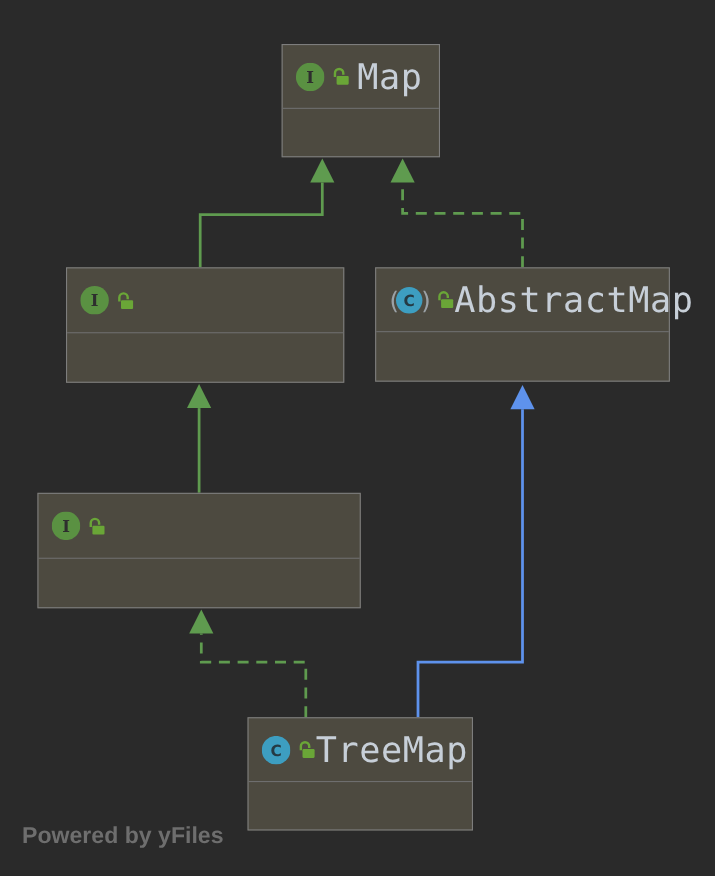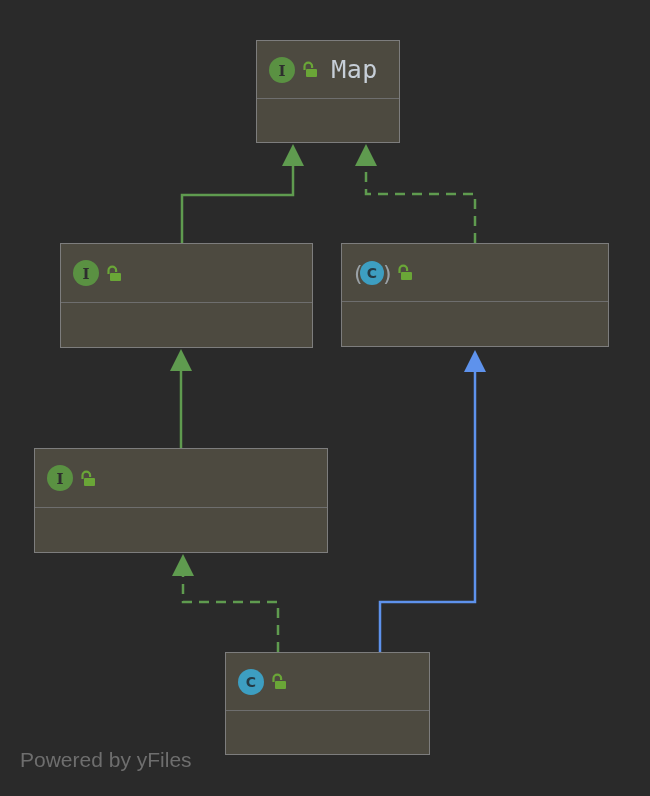--- a/index.html
+++ b/index.html
@@ -47,32 +47,33 @@
     display: block;
   }
   .lock-icon {
     flex: 0 0 auto;
     display: block;
     margin-left: 7px;
   }
   .node-label {
     flex: 1 1 auto;
     text-align: center;
-    font-size: 25px;
+    font-size: 32px;
     color: #c7cfd8;
     letter-spacing: 0.5px;
     white-space: nowrap;
   }
   .watermark {
     position: absolute;
     left: 20px;
     top: 748px;
     font-family: "Liberation Sans", sans-serif;
     font-size: 21px;
     color: #6e6e6e;
+    font-weight: bold;
   }
 </style>
 </head>
 <body>
 
 <div class="canvas">
 
   <svg id="edge-layer" xmlns="http://www.w3.org/2000/svg">
       <g>
         <polyline points="182,243 182,195 293,195 293,166" fill="none" stroke="#5f9b4f" stroke-width="2.5"></polyline>
@@ -130,20 +131,21 @@
       <svg class="stereo-icon" width="36" height="26" viewBox="0 0 36 26">
         <text x="0" y="20.5" font-family="'DejaVu Sans',sans-serif" font-size="22" fill="#9aa1a6">(</text>
         <text x="29" y="20.5" font-family="'DejaVu Sans',sans-serif" font-size="22" fill="#9aa1a6">)</text>
         <circle cx="18" cy="13" r="12" fill="#3d9ec1"></circle>
         <text x="18" y="18" text-anchor="middle" font-family="'DejaVu Sans',sans-serif" font-weight="bold" font-size="14" fill="#253a44">C</text>
       </svg>
       <svg class="lock-icon" width="16" height="17" viewBox="0 0 16 17">
         <path d="M2.5,9 V5.5 a3.8,3.8 0 0 1 7.6,0 V7" fill="none" stroke="#6aa637" stroke-width="2.2"></path>
         <rect x="4" y="8" width="11" height="8" rx="1" fill="#6aa637"></rect>
       </svg>
+      <span class="node-label">AbstractMap</span>
     </div>
     <div class="node-body"></div>
   </div>
 
   <div class="uml-node" style="left: 34px; top: 448px; width: 294px; height: 105px;">
     <div class="node-header" style="height: 58px;">
       <svg class="stereo-icon" width="26" height="26" viewBox="0 0 26 26">
         <circle cx="13" cy="13" r="13" fill="#5a9142"></circle>
         <text x="13" y="18.5" text-anchor="middle" font-family="'DejaVu Serif',serif" font-weight="bold" font-size="15" fill="#2e2e2e">I</text>
       </svg>
@@ -158,19 +160,20 @@
   <div class="uml-node" style="left: 225px; top: 652px; width: 205px; height: 103px;">
     <div class="node-header" style="height: 57px;">
       <svg class="stereo-icon" width="26" height="26" viewBox="0 0 26 26">
         <circle cx="13" cy="13" r="13" fill="#3d9ec1"></circle>
         <text x="13" y="18" text-anchor="middle" font-family="'DejaVu Sans',sans-serif" font-weight="bold" font-size="14" fill="#253a44">C</text>
       </svg>
       <svg class="lock-icon" width="16" height="17" viewBox="0 0 16 17">
         <path d="M2.5,9 V5.5 a3.8,3.8 0 0 1 7.6,0 V7" fill="none" stroke="#6aa637" stroke-width="2.2"></path>
         <rect x="4" y="8" width="11" height="8" rx="1" fill="#6aa637"></rect>
       </svg>
+      <span class="node-label">TreeMap</span>
     </div>
     <div class="node-body"></div>
   </div>
 
   <div class="watermark">Powered by yFiles</div>
 
 </div>
 
 </body></html>

